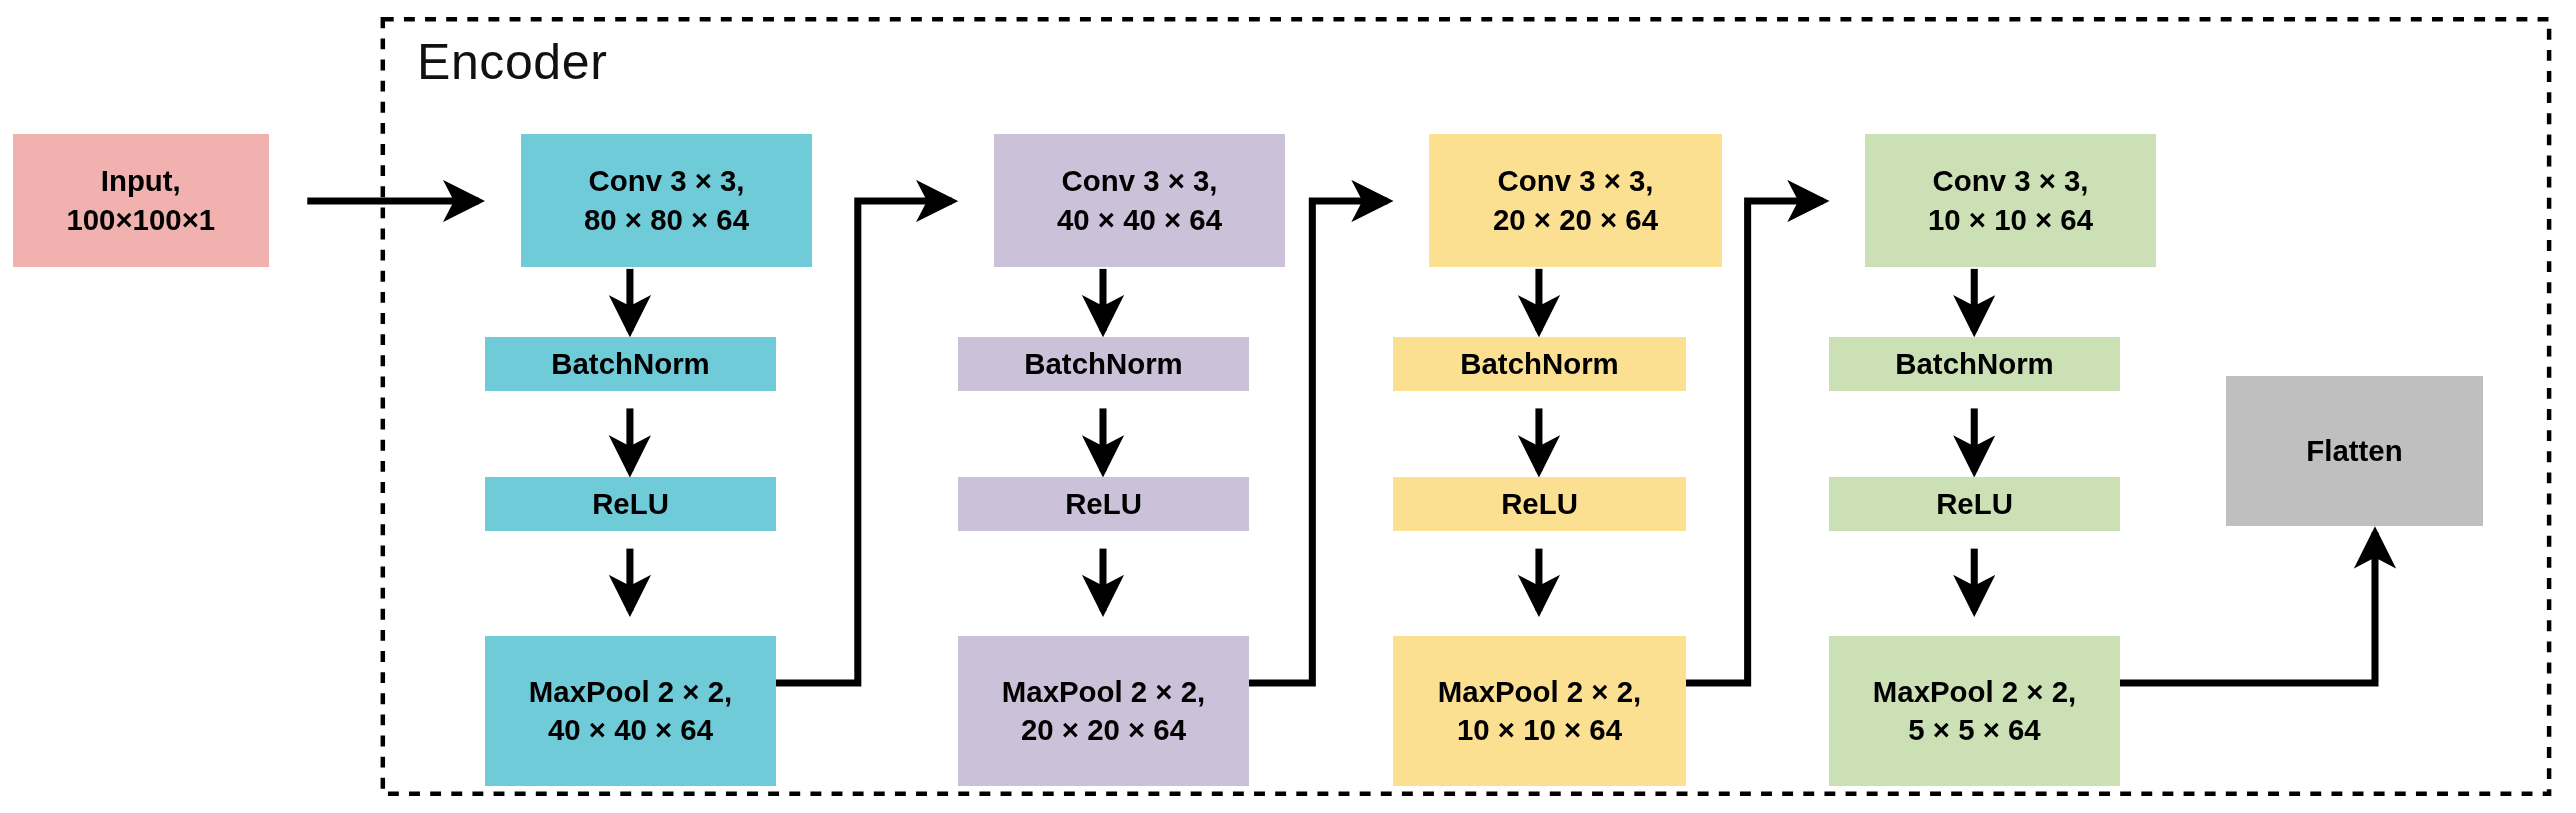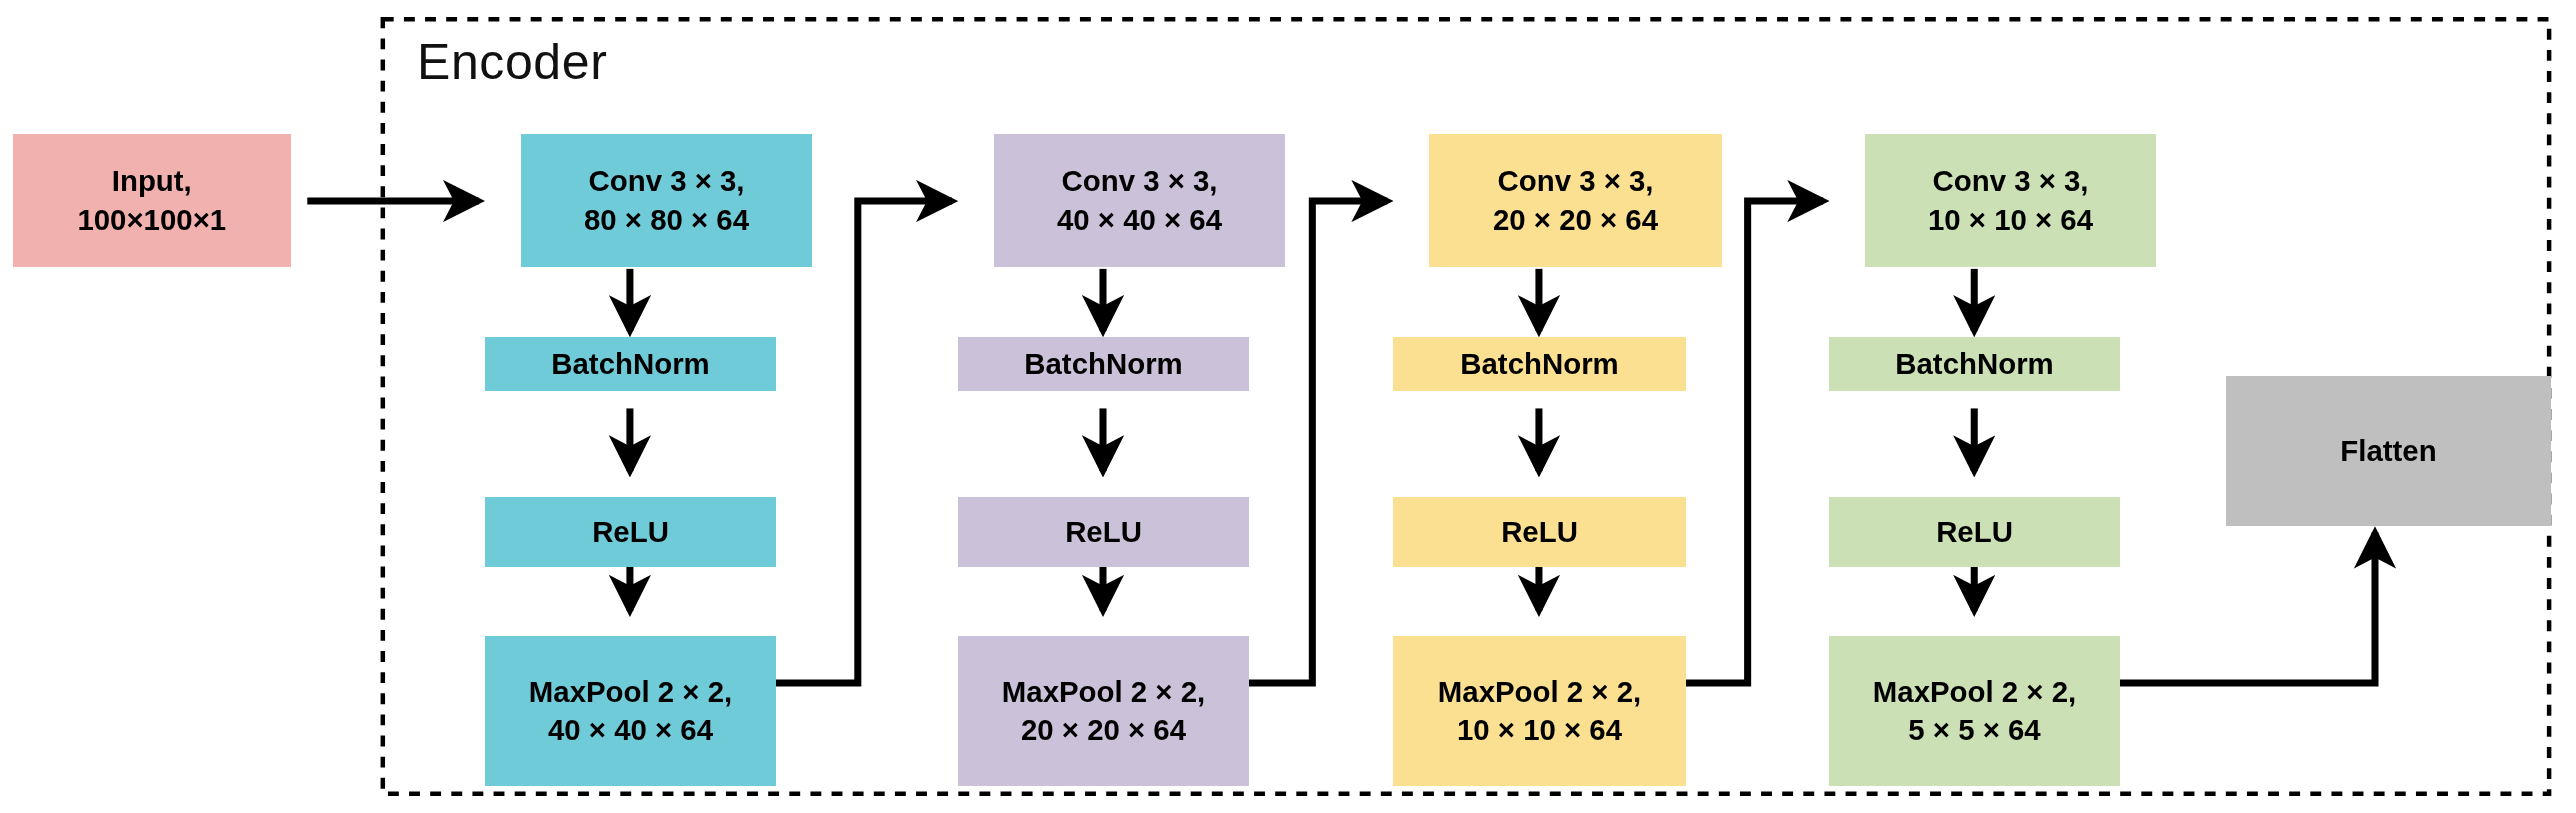--- a/index.html
+++ b/index.html
@@ -37,24 +37,24 @@
     color: #111111;
     letter-spacing: 0.6px;
   }
   
   .col1 { left: 485px;  width: 291px; }
   .col2 { left: 958px; width: 291px; }
   .col3 { left: 1393px; width: 293px; }
   .col4 { left: 1829px; width: 291px; }
   .row-conv  { top: 134px; height: 133px; margin-left: 36px; }
   .row-bn    { top: 337px; height: 54px; }
-  .row-relu  { top: 497px; height: 70px; }
+  .row-relu  { top: 477px; height: 54px; }
   .row-pool  { top: 636px; height: 150px; }
-  .input-box   { left: 12.8px;   top: 134px; width: 278px; height: 133px; }
-  .flatten-box { left: 2226px; top: 376px; width: 325px; height: 150px; }
+  .input-box   { left: 12.8px;   top: 134px; width: 256px; height: 133px; }
+  .flatten-box { left: 2226px; top: 376px; width: 257px; height: 150px; }
 </style>
 </head>
 <body>
 
 <div class="canvas">
 
   <svg class="connectors" viewBox="0 0 4024 1270" xmlns="http://www.w3.org/2000/svg">
     <defs>
       <marker id="ah" viewBox="0 0 10 10" refX="8.5" refY="5" markerWidth="6" markerHeight="6" orient="auto-start-reverse" markerUnits="strokeWidth">
         <path d="M0,0 L10,5 L0,10 L2.6,5 Z" fill="#000000"></path>

